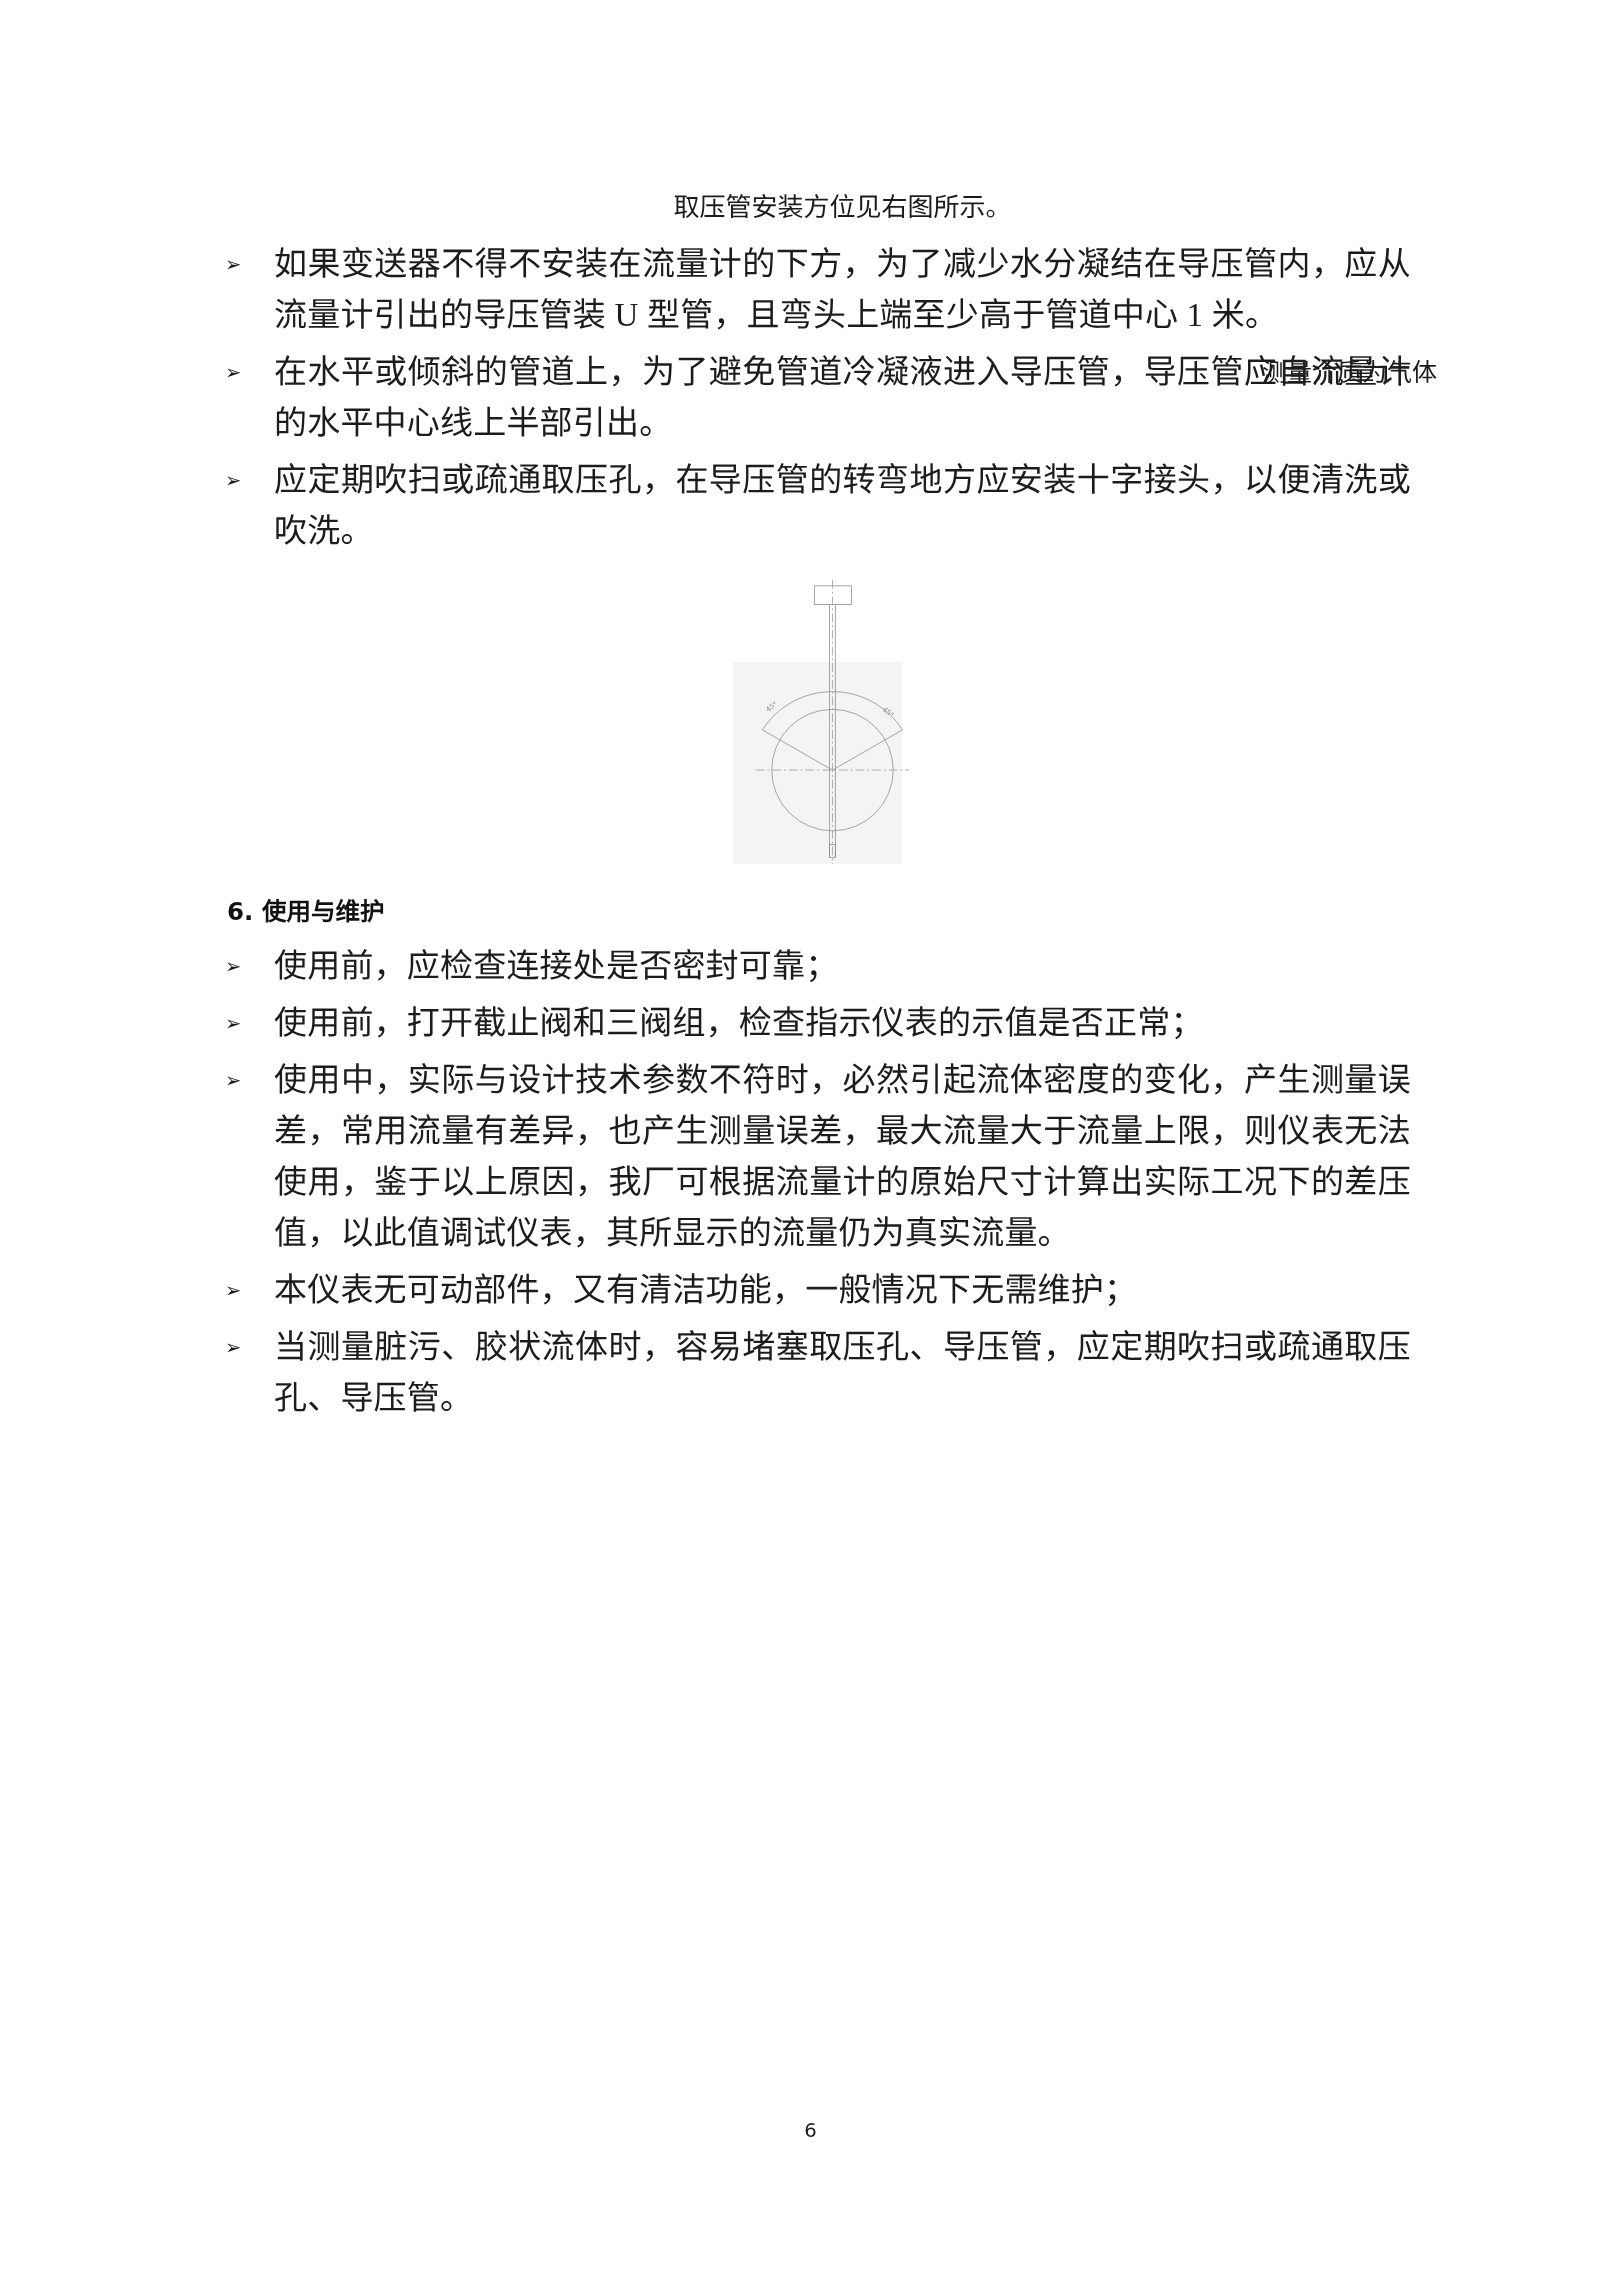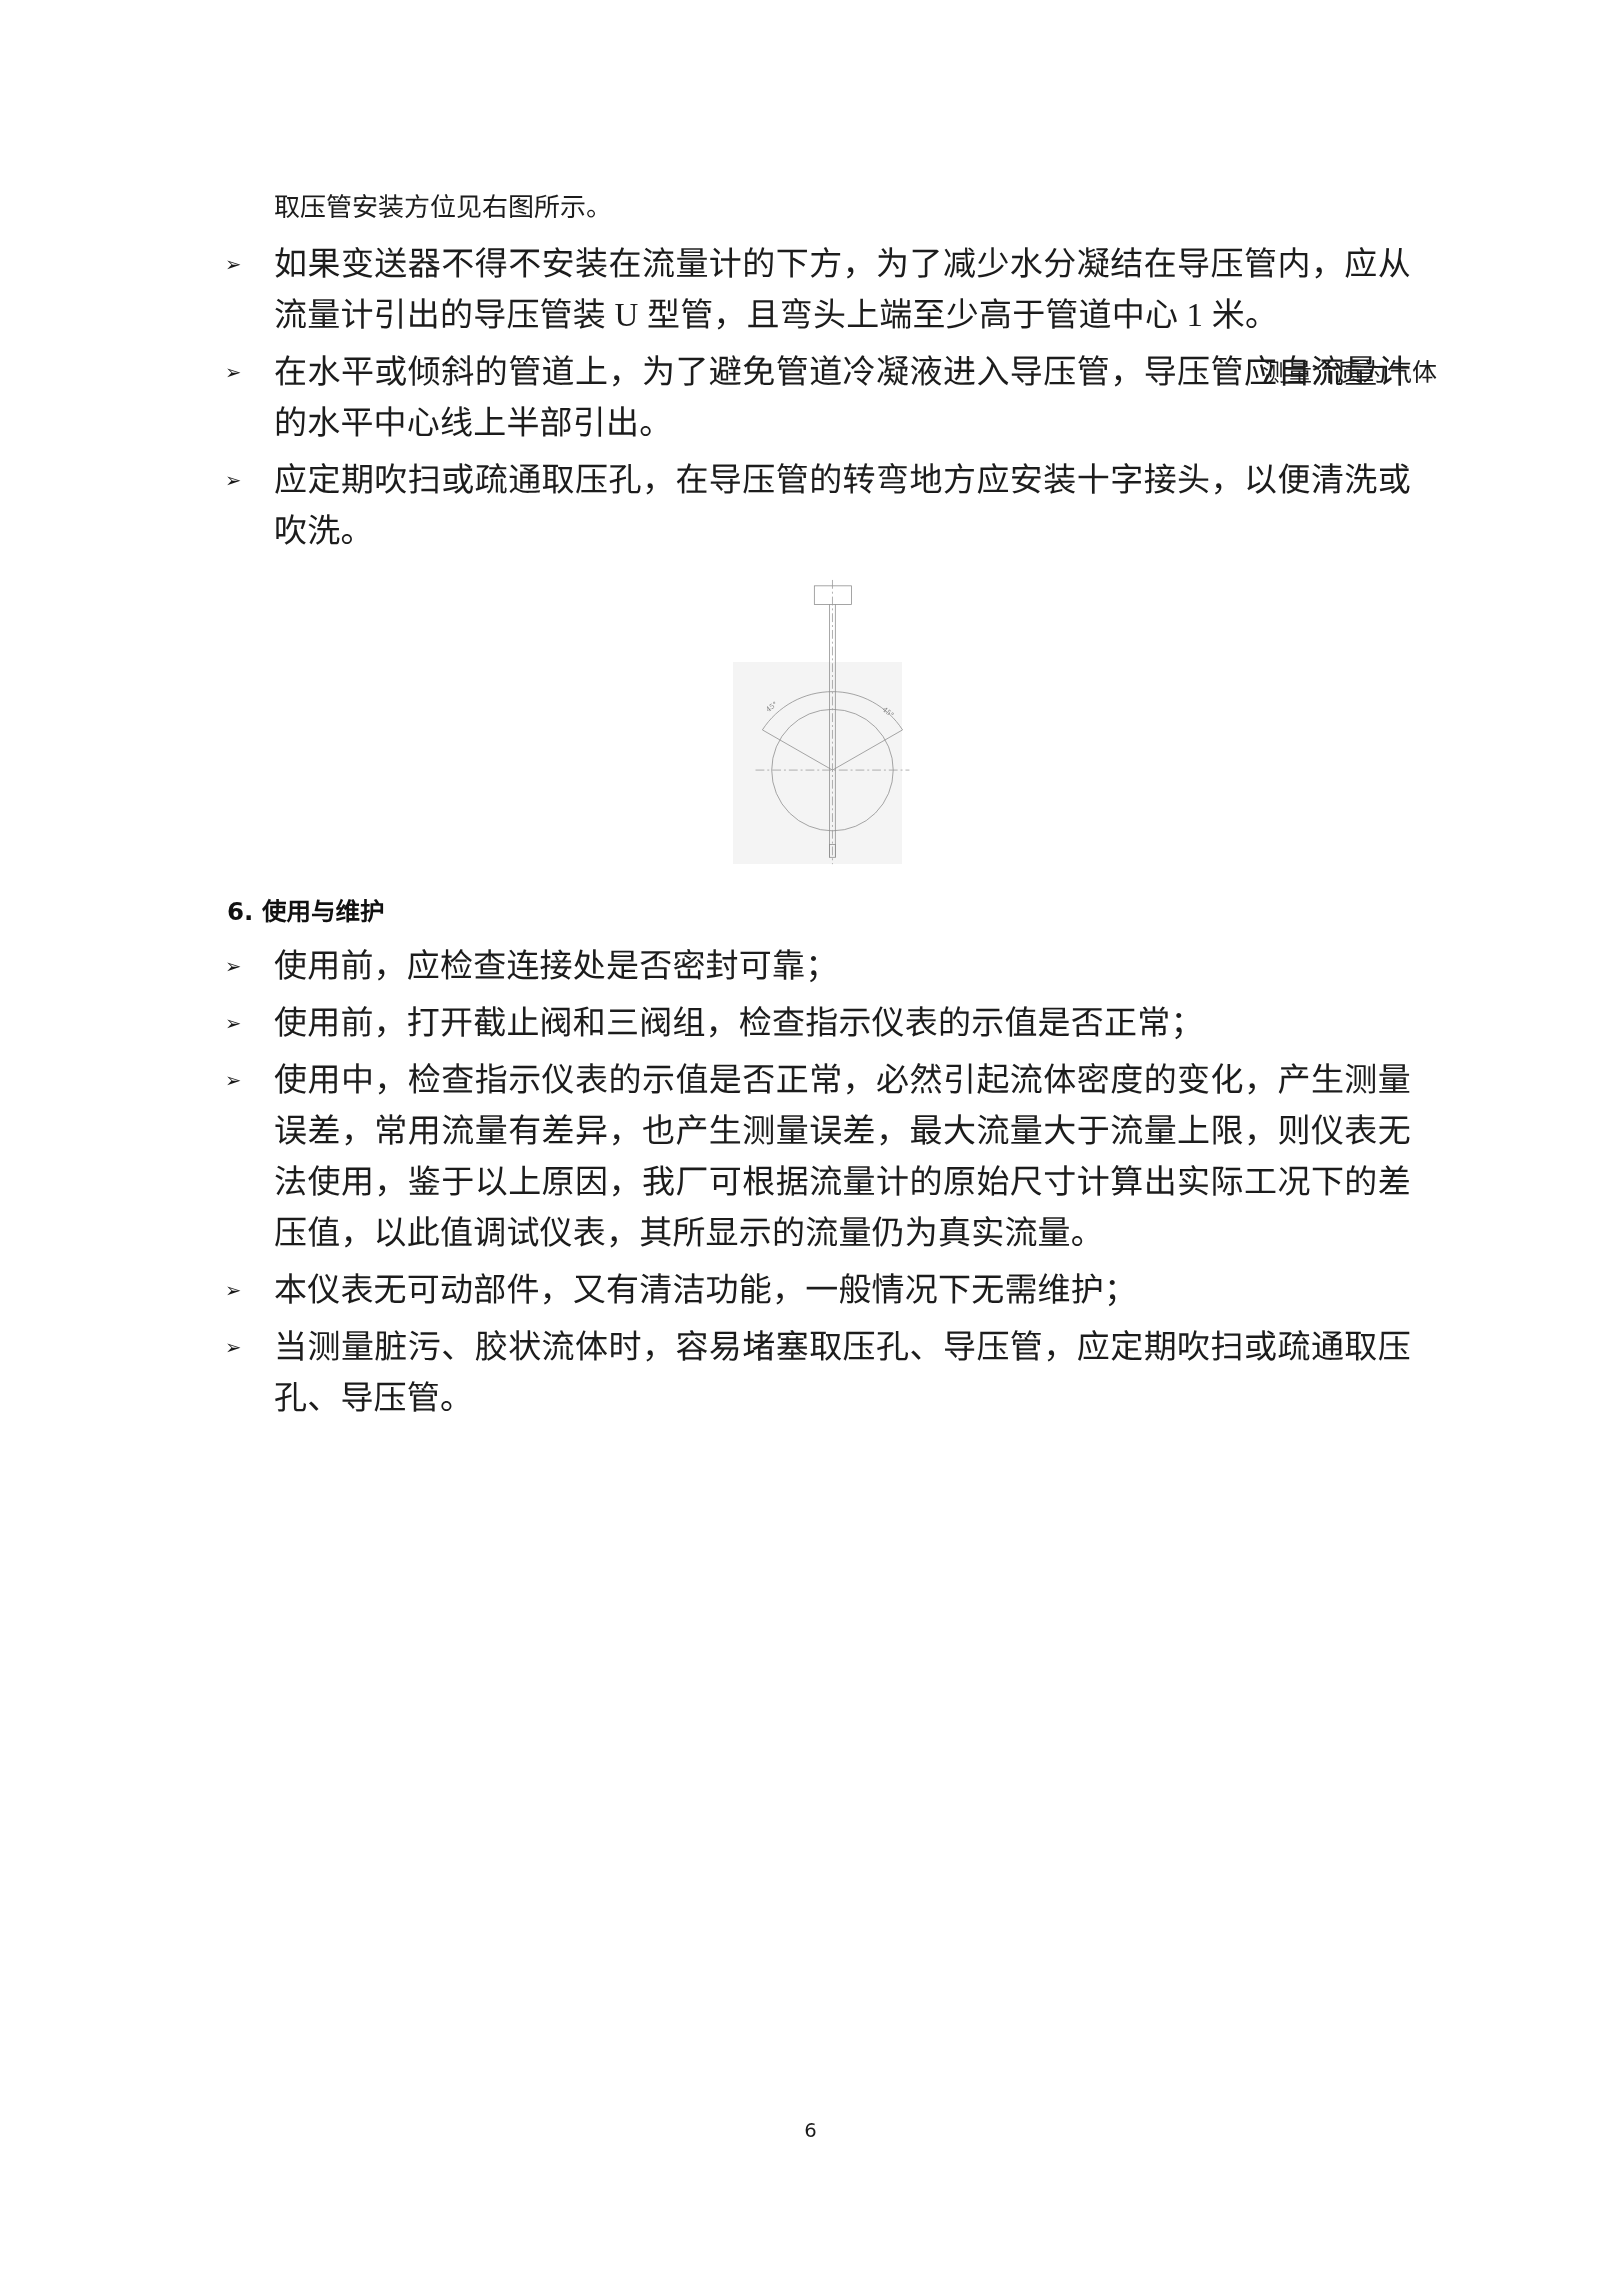--- a/index.html
+++ b/index.html
@@ -57,20 +57,21 @@
     text-align: justify;
     text-justify: inter-character;
     color: #1c1c1c;
   }
 
   .firstline {
     font-size: 26px;
     line-height: 51px;
     color: #1c1c1c;
     margin: 0 0 5.9px 51px;
+    text-align: center;
   }
 
   
   .annotated-row {
     position: relative;
   }
   .side-note {
     position: absolute;
     left: 1039px;
     top: 0px;
@@ -202,21 +203,21 @@
     <div class="para">
       <span class="bullet">➢</span>
       <span class="ptext">使用前，应检查连接处是否密封可靠；</span>
     </div>
     <div class="para">
       <span class="bullet">➢</span>
       <span class="ptext">使用前，打开截止阀和三阀组，检查指示仪表的示值是否正常；</span>
     </div>
     <div class="para">
       <span class="bullet">➢</span>
-      <span class="ptext">使用中，检查指示仪表的示值是否正常，必然引起流体密度的变化，产生测量误差，常用流量有差异，也产生测量误差，最大流量大于流量上限，则仪表无法使用，鉴于以上原因，我厂可根据流量计的原始尺寸计算出实际工况下的差压值，以此值调试仪表，其所显示的流量仍为真实流量。</span>
+      <span class="ptext">使用中，实际与设计技术参数不符时，必然引起流体密度的变化，产生测量误差，常用流量有差异，也产生测量误差，最大流量大于流量上限，则仪表无法使用，鉴于以上原因，我厂可根据流量计的原始尺寸计算出实际工况下的差压值，以此值调试仪表，其所显示的流量仍为真实流量。</span>
     </div>
 
 
     <div class="para">
       <span class="bullet">➢</span>
       <span class="ptext">本仪表无可动部件，又有清洁功能，一般情况下无需维护；</span>
     </div>
     <div class="para">
       <span class="bullet">➢</span>
       <span class="ptext">当测量脏污、胶状流体时，容易堵塞取压孔、导压管，应定期吹扫或疏通取压孔、导压管。</span>

